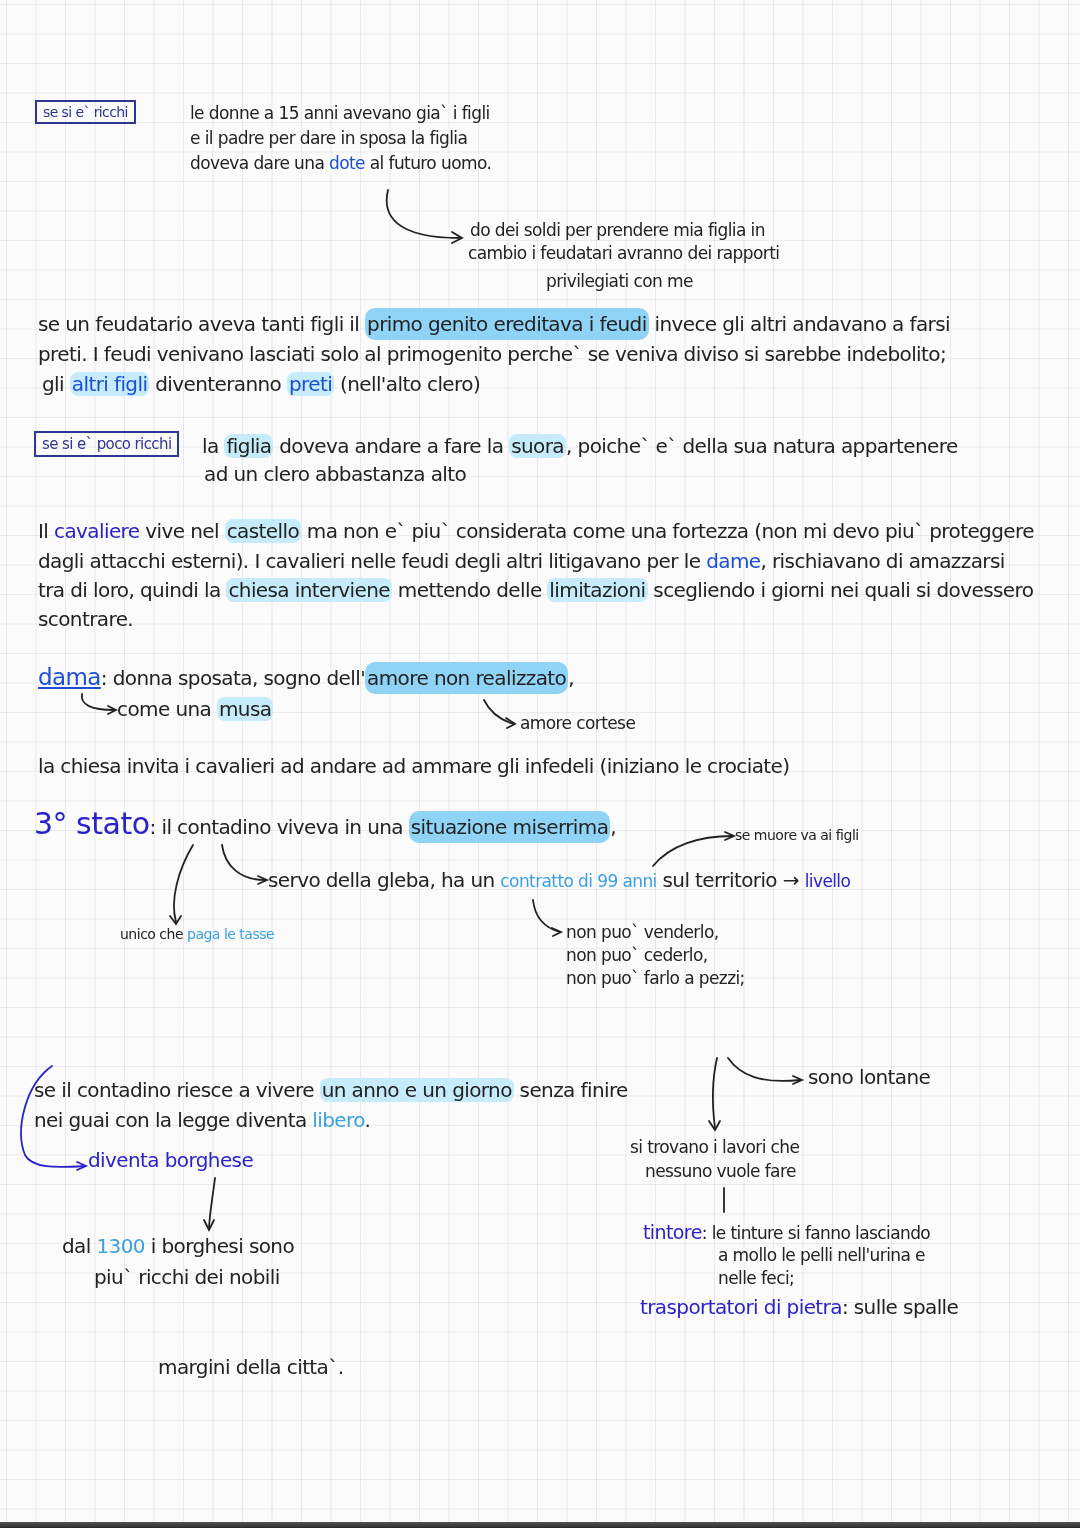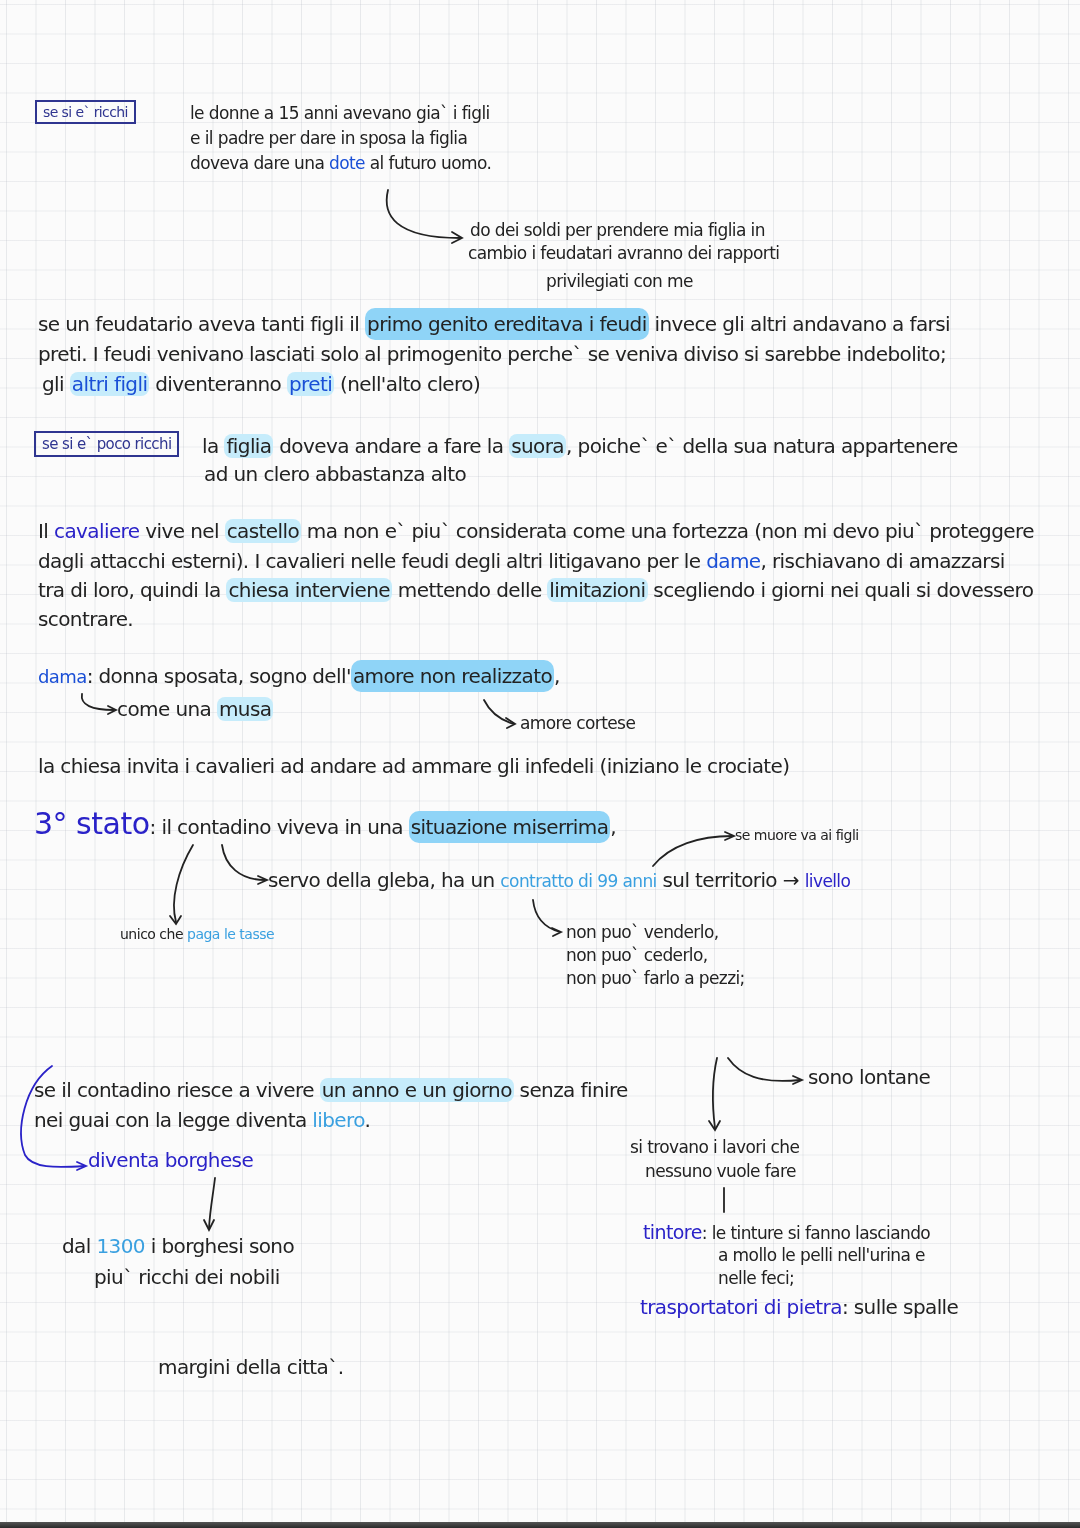--- a/index.html
+++ b/index.html
@@ -80,21 +80,21 @@
   <div class="t" style="left:38px;top:578px;">
     <span>tra di loro, quindi la</span>
     <span class="hl-soft">chiesa interviene</span>
     <span>mettendo delle</span>
     <span class="hl-soft">limitazioni</span>
     <span>scegliendo i giorni nei quali si dovessero</span>
   </div>
   <div class="t" style="left:38px;top:607px;">scontrare.</div>
 
   <div class="t" style="left:38px;top:664px;">
-    <span class="blue" style="font-size:18px;">dama</span><span>: donna sposata, sogno dell'</span><span class="hl">amore non realizzato</span><span>,</span>
+    <span class="blue" style="font-size:23px;text-decoration:underline;">dama</span><span>: donna sposata, sogno dell'</span><span class="hl">amore non realizzato</span><span>,</span>
   </div>
   <div class="t" style="left:117px;top:697px;">
     <span>come una</span>
     <span class="hl-soft">musa</span>
   </div>
   <div class="t sm" style="left:520px;top:713px;">amore cortese</div>
   <div class="t" style="left:38px;top:754px;font-size:20px;">la chiesa invita i cavalieri ad andare ad ammare gli infedeli (iniziano le crociate)</div>
 
   <div class="t" style="left:34px;top:806px;">
     <span class="title navy" style="font-size:30px;font-weight:normal;">3° stato</span><span>: il contadino viveva in una</span>

